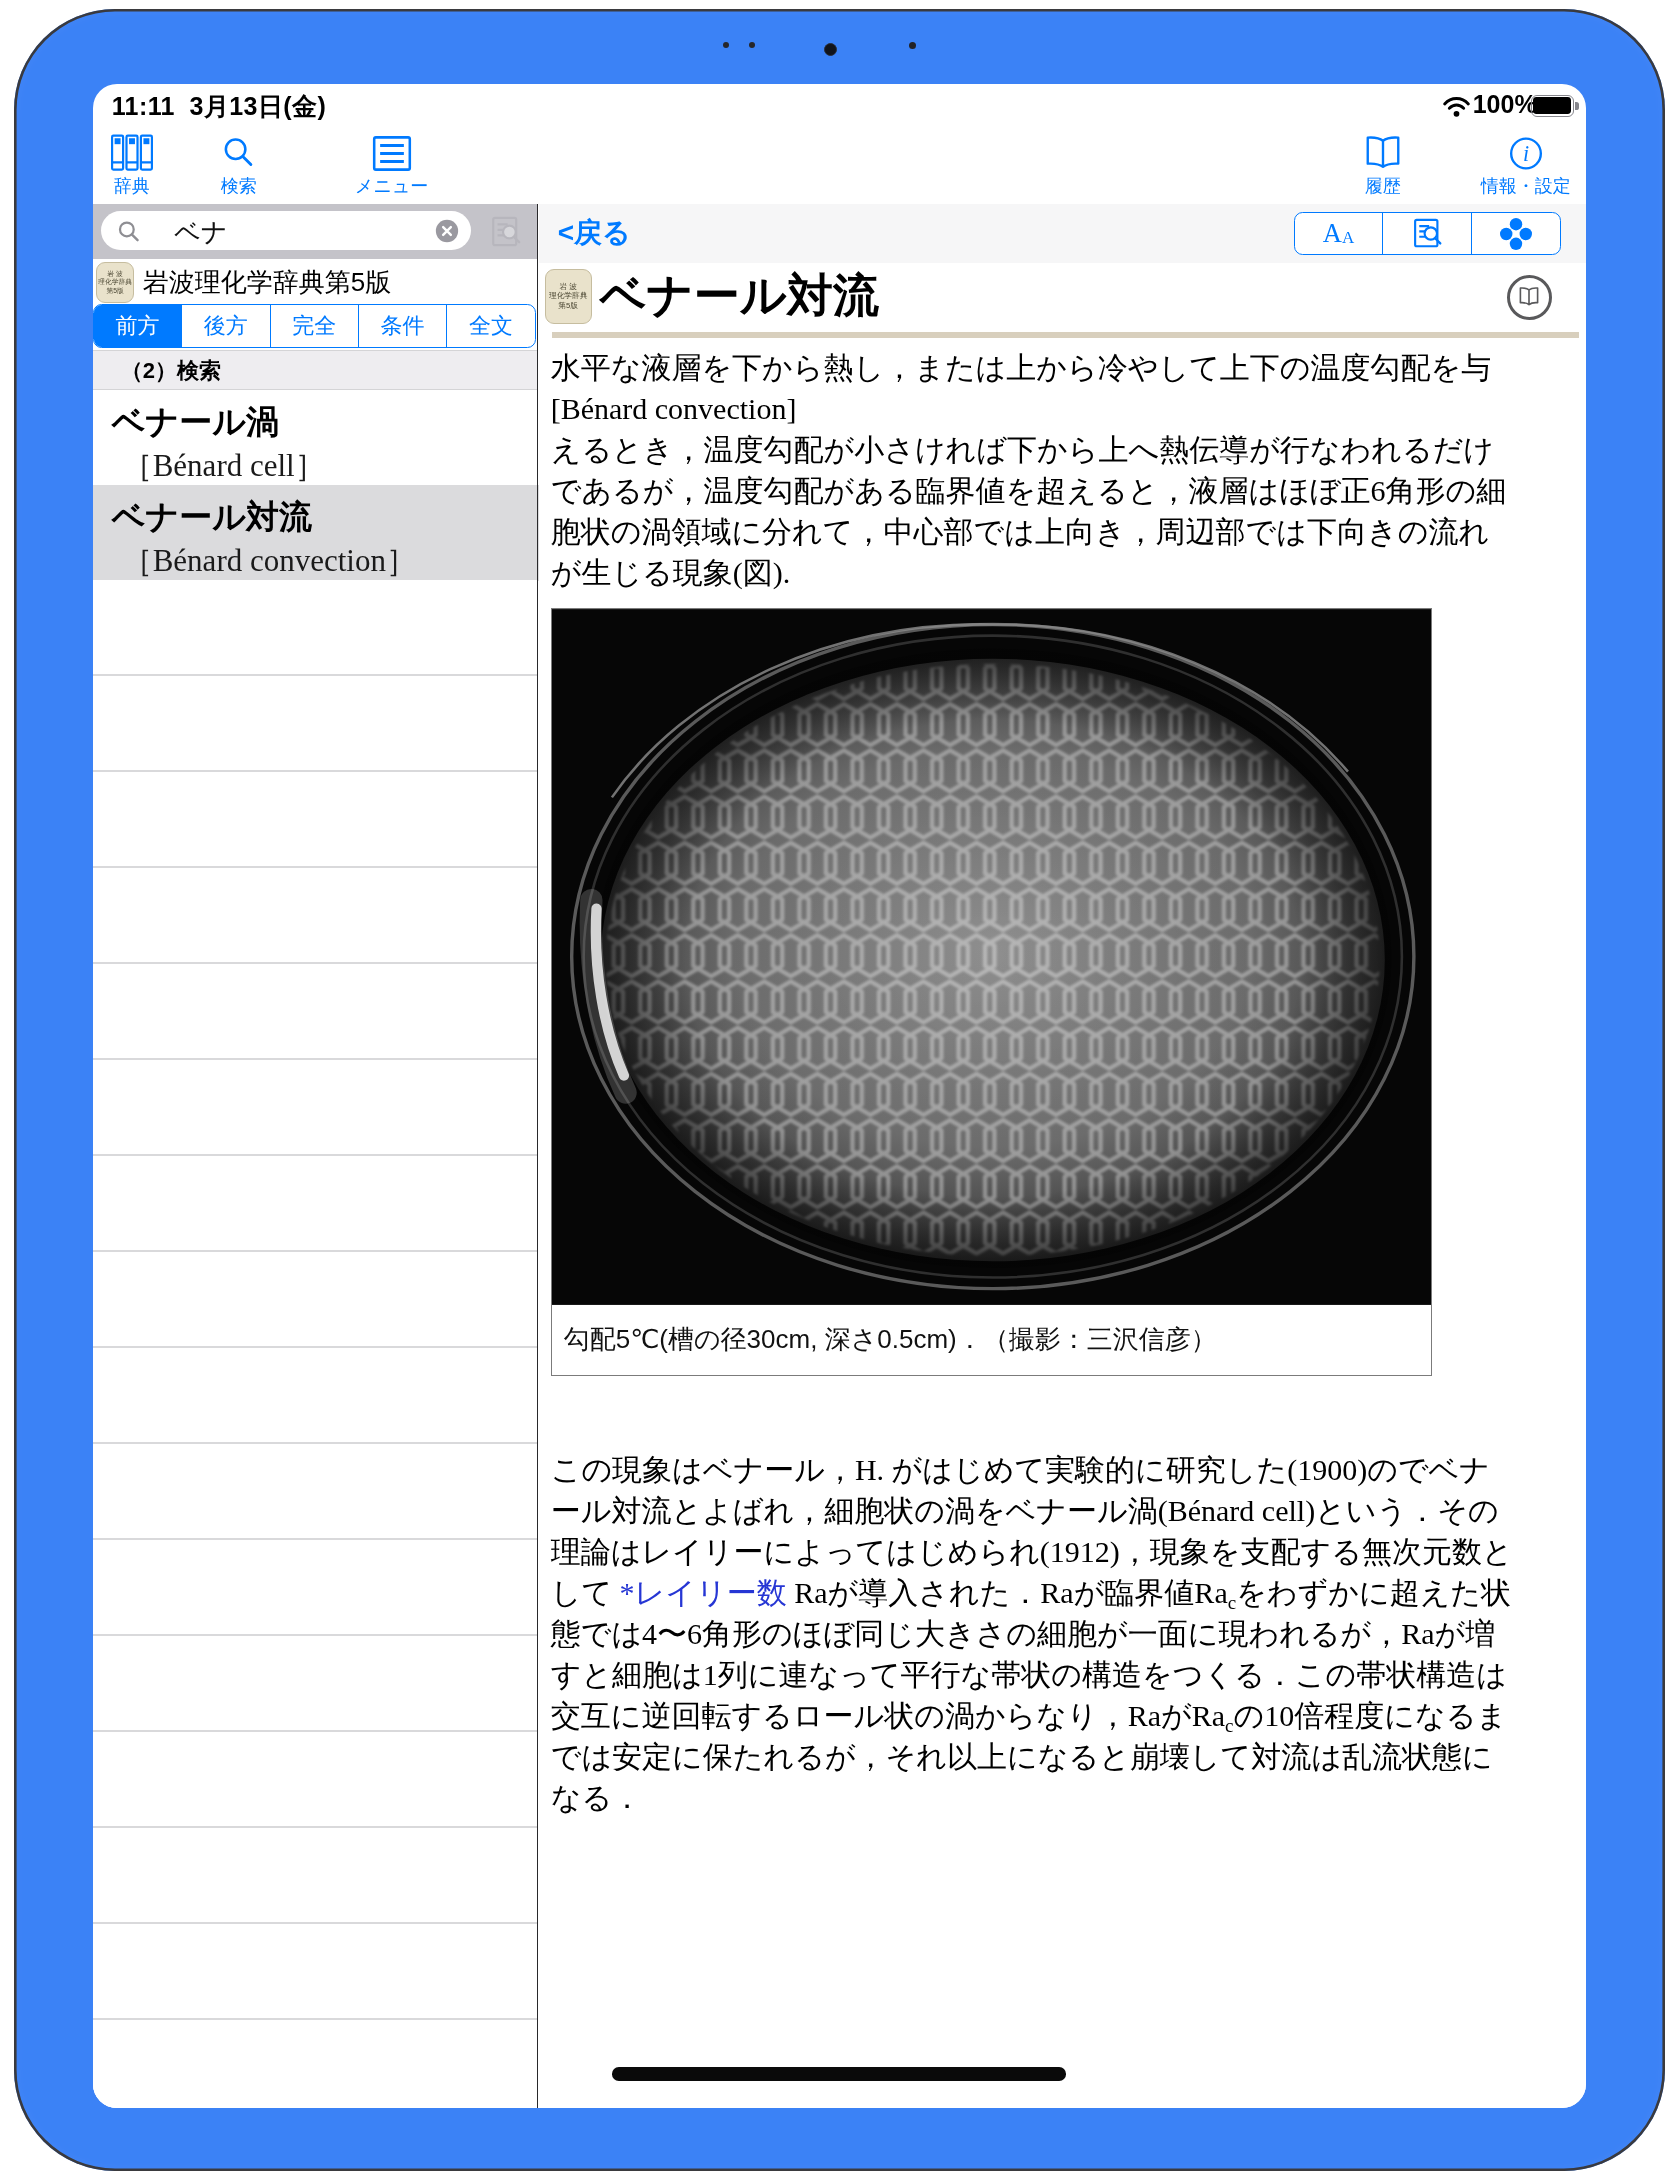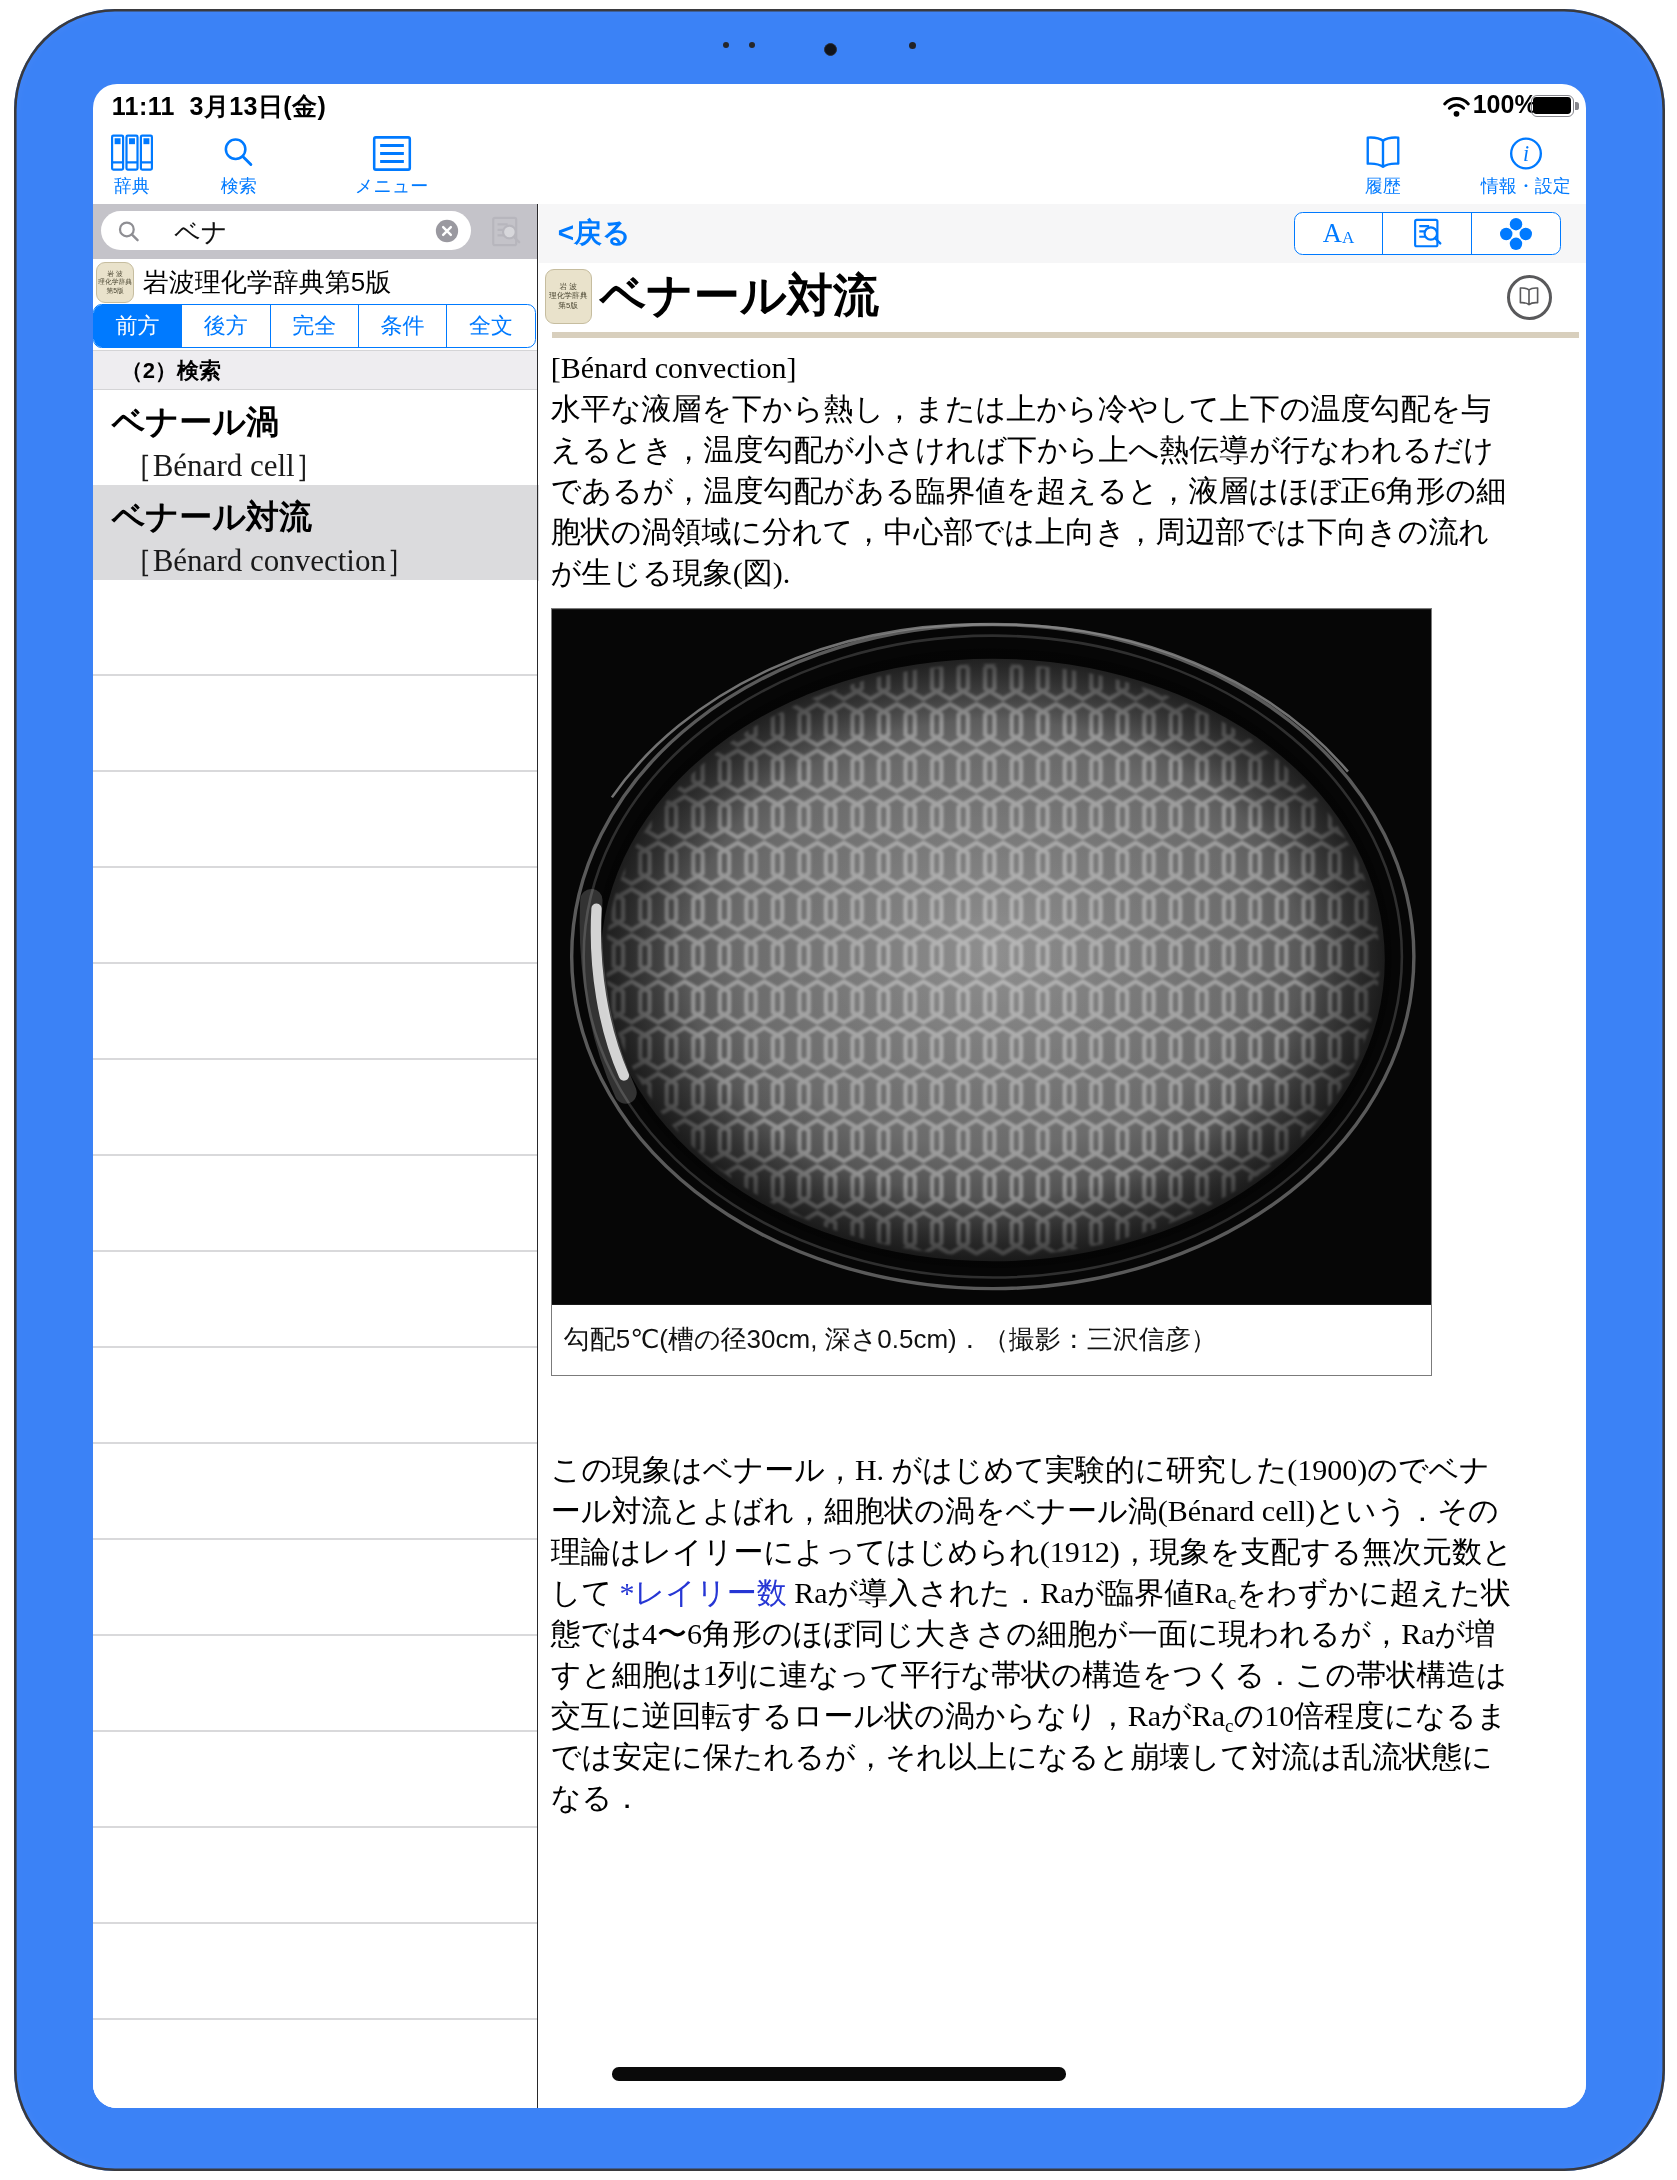--- a/index.html
+++ b/index.html
@@ -220,22 +220,22 @@
       </div>
       <div class="head-title">ベナール対流</div>
       <div class="bm-circle">
         <svg width="26" height="22" viewBox="0 0 48 46">
           <path d="M24 8 C20 4.8 13.5 3.8 6 4.3 V35 C13.5 34.5 20 35.6 24 38.8 C28 35.6 34.5 34.5 42 35 V4.3 C34.5 3.8 28 4.8 24 8 Z M24 8 V38.8" fill="none" stroke="#59595b" stroke-width="3.4" stroke-linejoin="round"></path>
         </svg>
       </div>
       <div class="tan-rule"></div>
 
       <div class="para p1">
+        <div class="ln">水平な液層を下から熱し，または上から冷やして上下の温度勾配を与</div>
         <div class="ln">[Bénard convection]</div>
-        <div class="ln">水平な液層を下から熱し，または上から冷やして上下の温度勾配を与</div>
         <div class="ln">えるとき，温度勾配が小さければ下から上へ熱伝導が行なわれるだけ</div>
         <div class="ln">であるが，温度勾配がある臨界値を超えると，液層はほぼ正6角形の細</div>
         <div class="ln">胞状の渦領域に分れて，中心部では上向き，周辺部では下向きの流れ</div>
         <div class="ln">が生じる現象(図).</div>
       </div>
 
       <div class="figure">
         <svg width="879" height="696" viewBox="0 0 1027 813">
           <defs>
             <radialGradient id="glow" cx="50%" cy="48%" r="60%">

